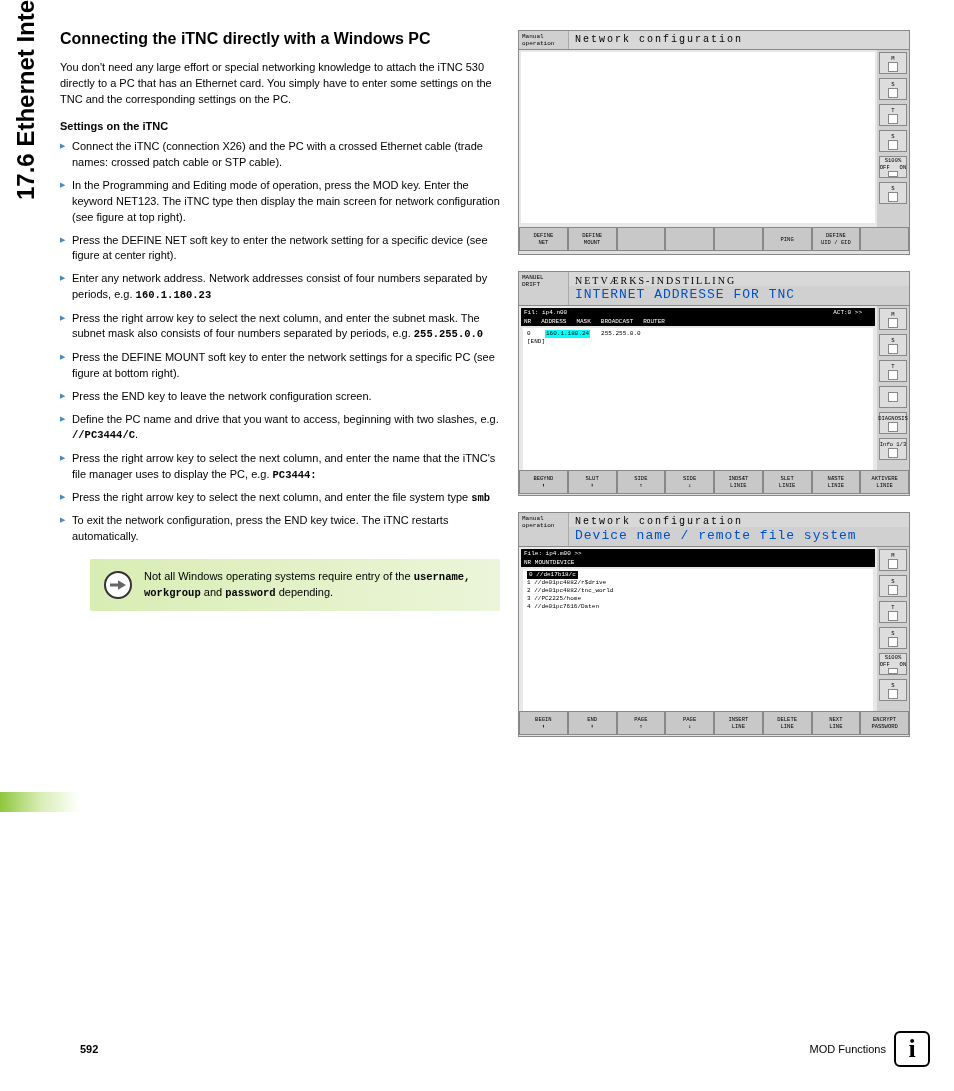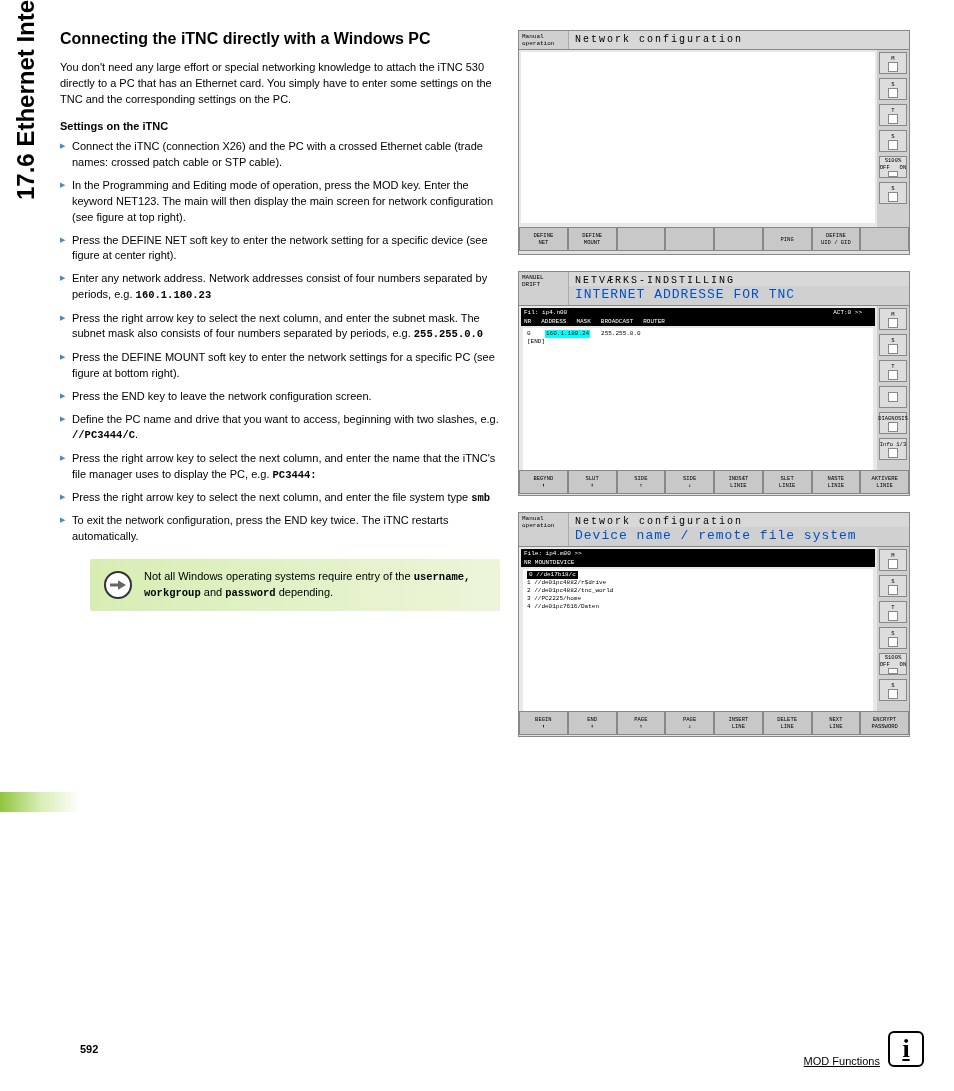--- a/index.html
+++ b/index.html
@@ -35,39 +35,39 @@
   .shot-black-row { background:#000; color:#fff; font-size:6px; padding:1px 3px; display:flex; }
   .shot-black-row span{margin-right:10px;}
   .sel-row { background:#000; color:#fff; display:inline-block; padding:0 2px;}
   .aqua { background:#0ff; color:#000; display:inline-block; padding:0 1px;}
   .data-rows { font-size:6px; padding:2px 4px; line-height:1.35; }
   .softkeys { display:flex; background:#c8c8c8; height:24px; }
   .sk { flex:1; border:1px solid #888; font-size:5.5px; text-align:center; padding:2px 1px; display:flex; flex-direction:column; justify-content:center; white-space:pre-line; }
   .side-btn { height:22px; margin:2px; border:1px solid #888; background:#ddd; font-size:6px; text-align:center; display:flex; align-items:center; justify-content:center; flex-direction:column; position:relative;}
   .side-btn .sq { width:10px; height:10px; background:#fff; border:1px solid #888; }
   .diag { font-size:5px; }
-  .footer { position:absolute; bottom:24px; left:80px; right:30px; display:flex; justify-content:space-between; align-items:center; font-size:11px;margin-top:44px;}
+  .footer { position:absolute; bottom:24px; left:80px; right:24px; display:flex; justify-content:space-between; align-items:center; font-size:11px;margin-top:44px;}
   .info-icon { width:36px; height:36px; border:2px solid #000; border-radius:6px; display:flex; align-items:center; justify-content:center; font-family:"Times New Roman",serif; font-weight:bold; font-size:26px; margin-left:8px; flex-shrink:0;}
-  .footer-right{display:flex; align-items:flex-end;text-decoration:underline;}
+  .footer-right{display:flex; align-items:center;}
 </style>
 </head>
 <body>
 
 <div class="page">
   <div class="side-title">17.6 Ethernet Interface</div>
   <div class="green-tab"></div>
 
   <div class="content">
     <div class="left">
       <h2 class="title">Connecting the iTNC directly with a Windows PC</h2>
       <p class="intro">You don't need any large effort or special networking knowledge to attach the iTNC 530 directly to a PC that has an Ethernet card. You simply have to enter some settings on the TNC and the corresponding settings on the PC.</p>
       <h4 class="sub">Settings on the iTNC</h4>
       <ul class="steps" id="steps">
           <li>Connect the iTNC (connection X26) and the PC with a crossed Ethernet cable (trade names: crossed patch cable or STP cable).</li>
-          <li>In the Programming and Editing mode of operation, press the MOD key. Enter the keyword NET123. The main will then display the main screen for network configuration (see figure at top right).</li>
+          <li>In the Programming and Editing mode of operation, press the MOD key. Enter the keyword NET123. The iTNC type then display the main screen for network configuration (see figure at top right).</li>
           <li>Press the DEFINE NET soft key to enter the network setting for a specific device (see figure at center right).</li>
           <li>Enter any network address. Network addresses consist of four numbers separated by periods, e.g. <span class="mono">160.1.180.23</span></li>
           <li>Press the right arrow key to select the next column, and enter the subnet mask. The subnet mask also consists of four numbers separated by periods, e.g. <span class="mono">255.255.0.0</span></li>
           <li>Press the DEFINE MOUNT soft key to enter the network settings for a specific PC (see figure at bottom right).</li>
           <li>Press the END key to leave the network configuration screen.</li>
           <li>Define the PC name and drive that you want to access, beginning with two slashes, e.g. <span class="mono">//PC3444/C</span>.</li>
           <li>Press the right arrow key to select the next column, and enter the name that the iTNC's file manager uses to display the PC, e.g. <span class="mono">PC3444:</span></li>
           <li>Press the right arrow key to select the next column, and enter the file system type <span class="mono">smb</span></li>
           <li>To exit the network configuration, press the END key twice. The iTNC restarts automatically.</li>
         </ul>
@@ -137,21 +137,21 @@
 UID / GID</div>
             <div class="sk"></div>
           </div>
       </div>
 
       <div class="shot" style="height:225px;">
         <div class="shot-header">
           <div class="shot-mode">MANUEL
 DRIFT</div>
           <div style="flex:1;">
-            <div class="shot-title" style="padding-bottom:0;">NETVÆRKS-INDSTILLING</div>
+            <div class="shot-title" style="padding-bottom:0;font-family:Liberation Serif, serif;">NETVÆRKS-INDSTILLING</div>
             <div class="shot-subtitle">INTERNET ADDRESSE FOR TNC</div>
           </div>
         </div>
         <div class="shot-body" style="height:164px;">
           <div class="shot-main">
             <div style="margin:2px;">
               <div class="shot-black-row">
                   <span>Fil: ip4.n00</span>
                   <span style="margin-left:auto;">ACT:0      &gt;&gt;</span>
                 </div>

